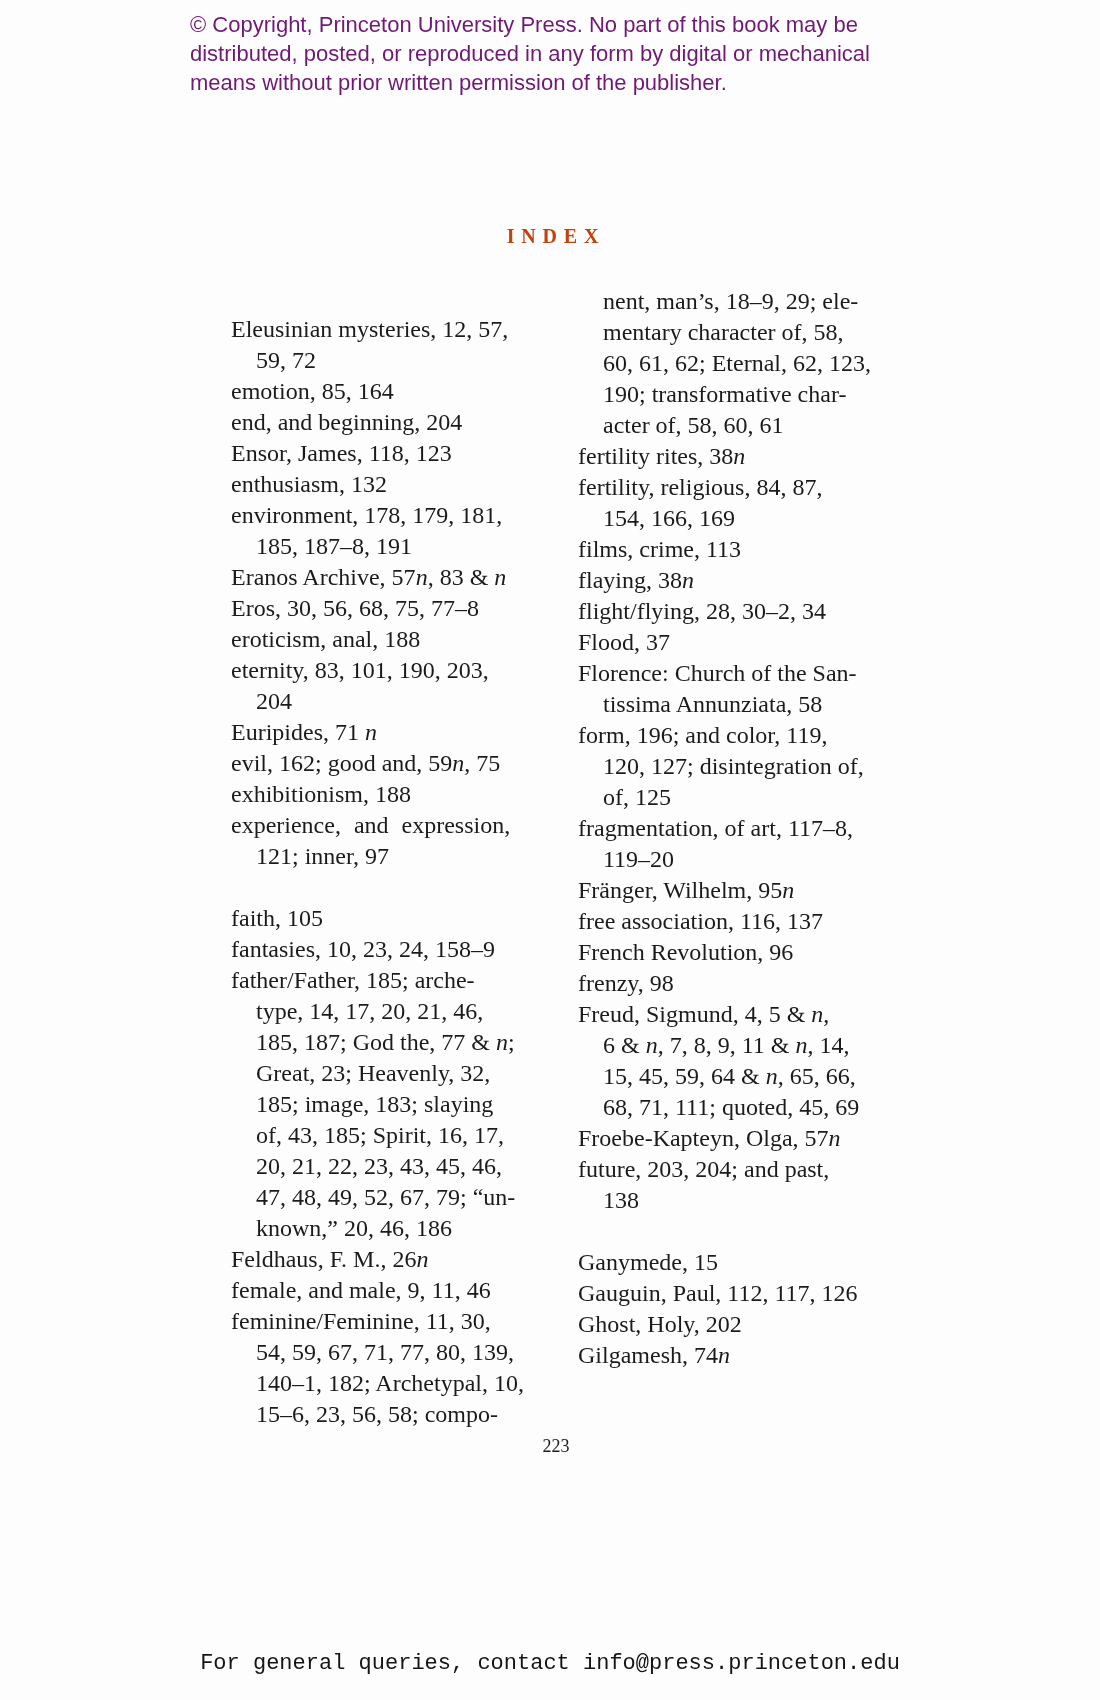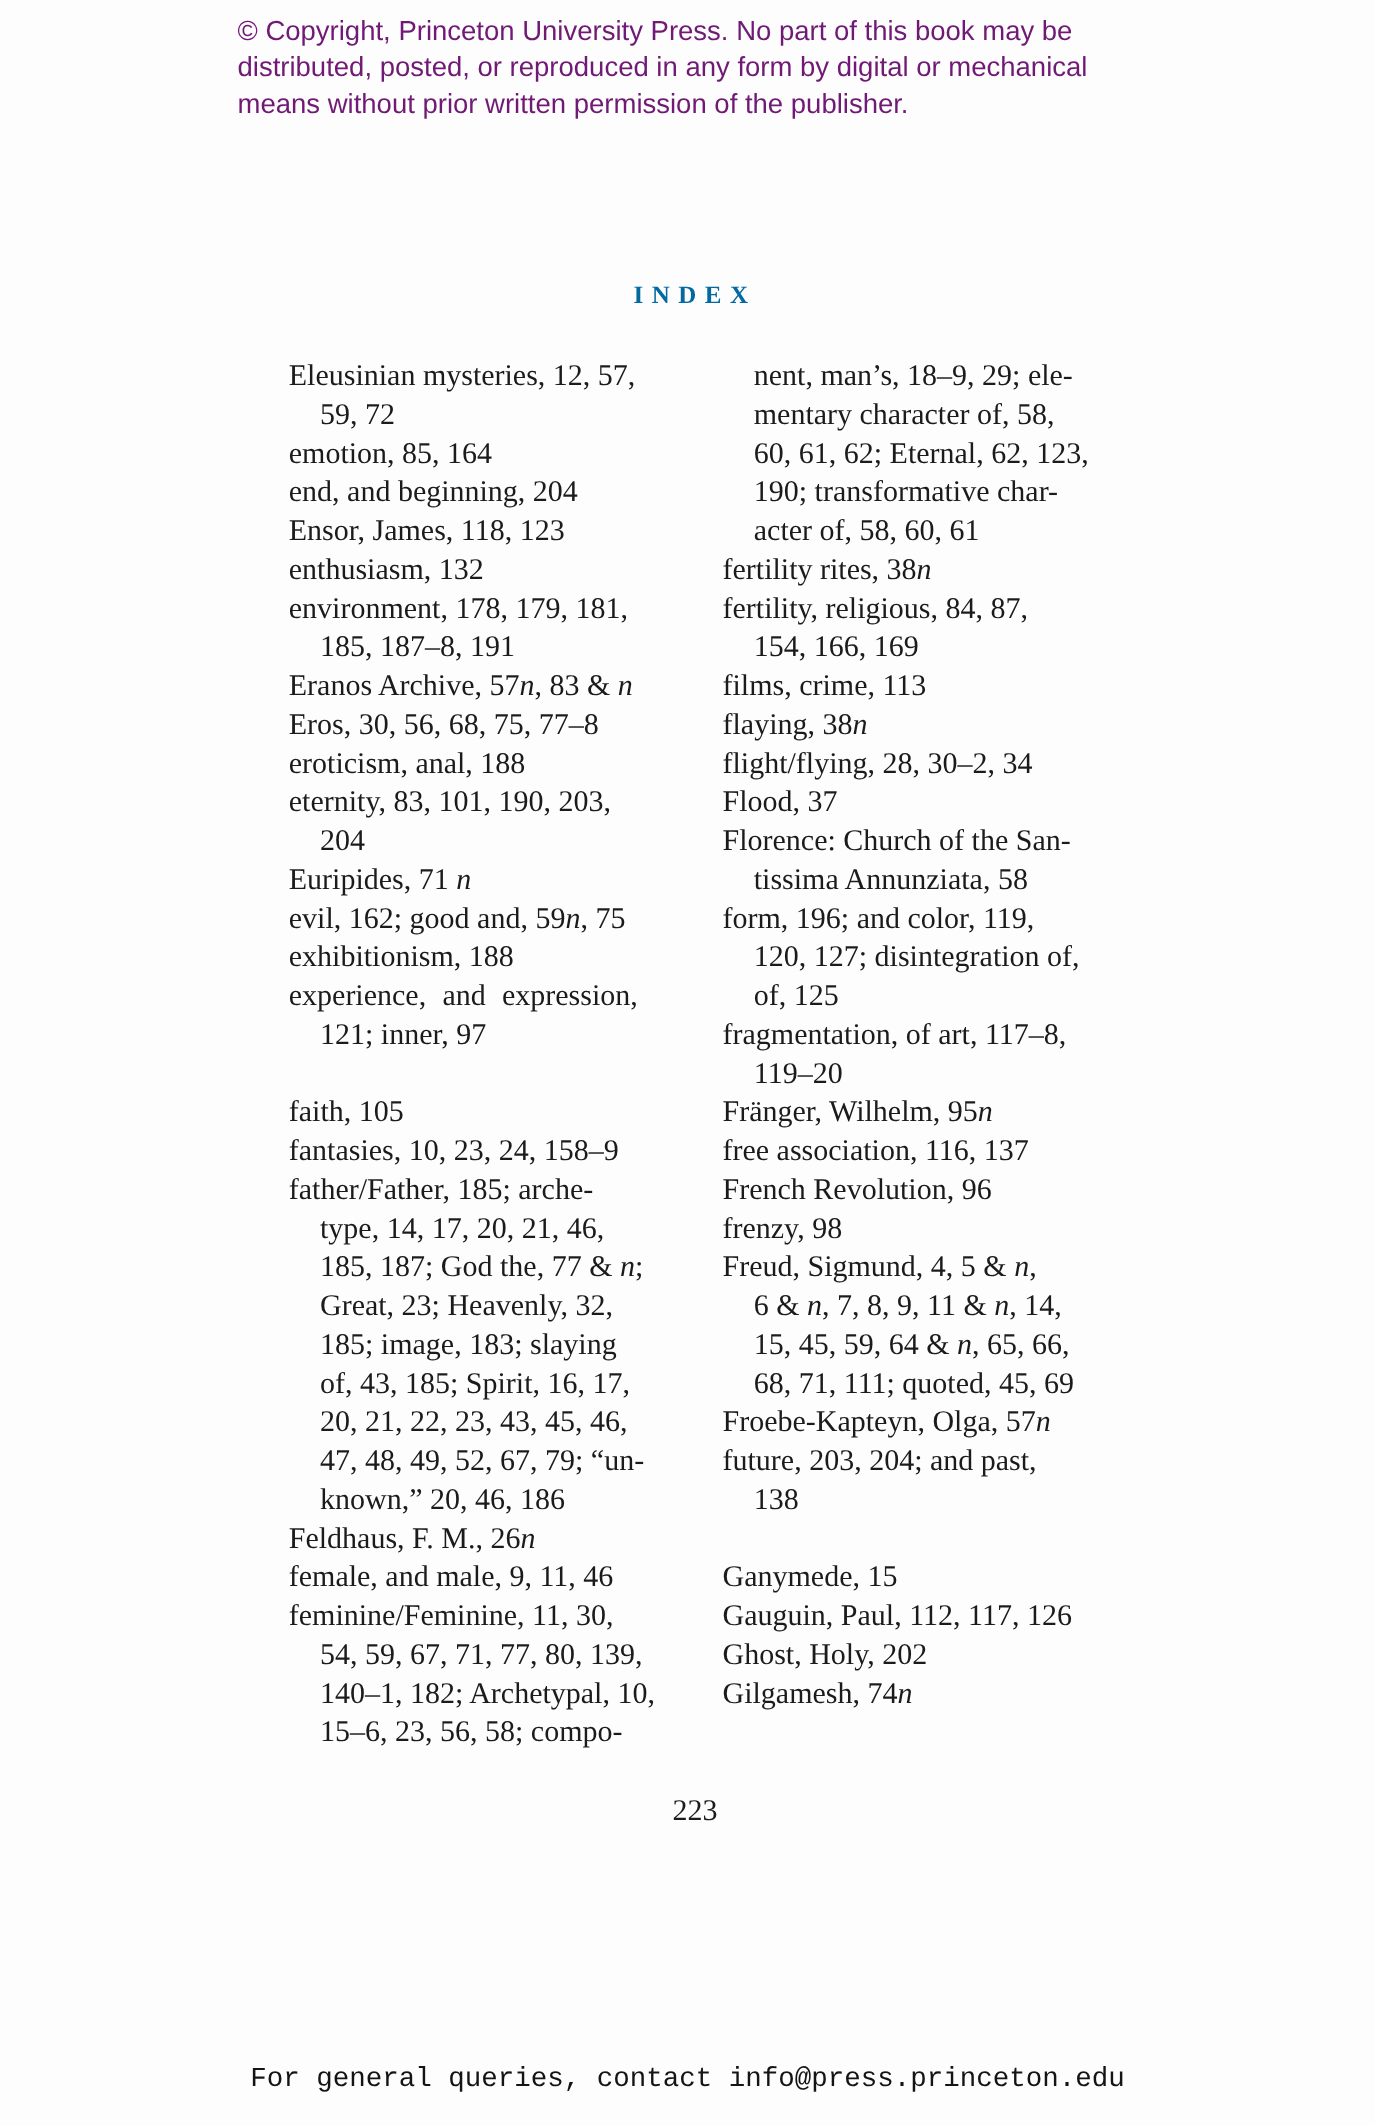--- a/index.html
+++ b/index.html
@@ -28,53 +28,53 @@
   }
   .heading {
     position: absolute;
     left: 231px;
     top: 225px;
     width: 650px;
     text-align: center;
     font-size: 20px;
     font-weight: 700;
     letter-spacing: 0.34em;
-    color: #0369a1;
+    color: #c2410c;
   }
   .columns {
     position: absolute;
     left: 0;
     top: 286px;
     width: 1100px;
     height: 1160px;
   }
   .col {
     position: absolute;
     top: 0;
     width: 302px;
   }
-  .col-left  { left: 231px; }
+  .col-left  { left: 231px; margin-top: 28px; }
   .col-right { left: 578px; }
   .line {
     height: 31px;
     line-height: 31px;
     font-size: 24px;
     white-space: nowrap;
     color: #1b1b1b;
   }
   .line.runover { padding-left: 25px; }
   .line.stretch { word-spacing: 7px; }
   .line i { font-style: italic; }
   .pagenum {
     position: absolute;
     left: 231px;
     top: 1436px;
     width: 650px;
     text-align: center;
-    font-size: 24px;
+    font-size: 18px;
     color: #1b1b1b;
   }
   .footer {
     position: absolute;
     left: 0;
     top: 1651px;
     width: 1100px;
     text-align: center;
     font-family: Liberation Mono, monospace;
     font-size: 22px;

